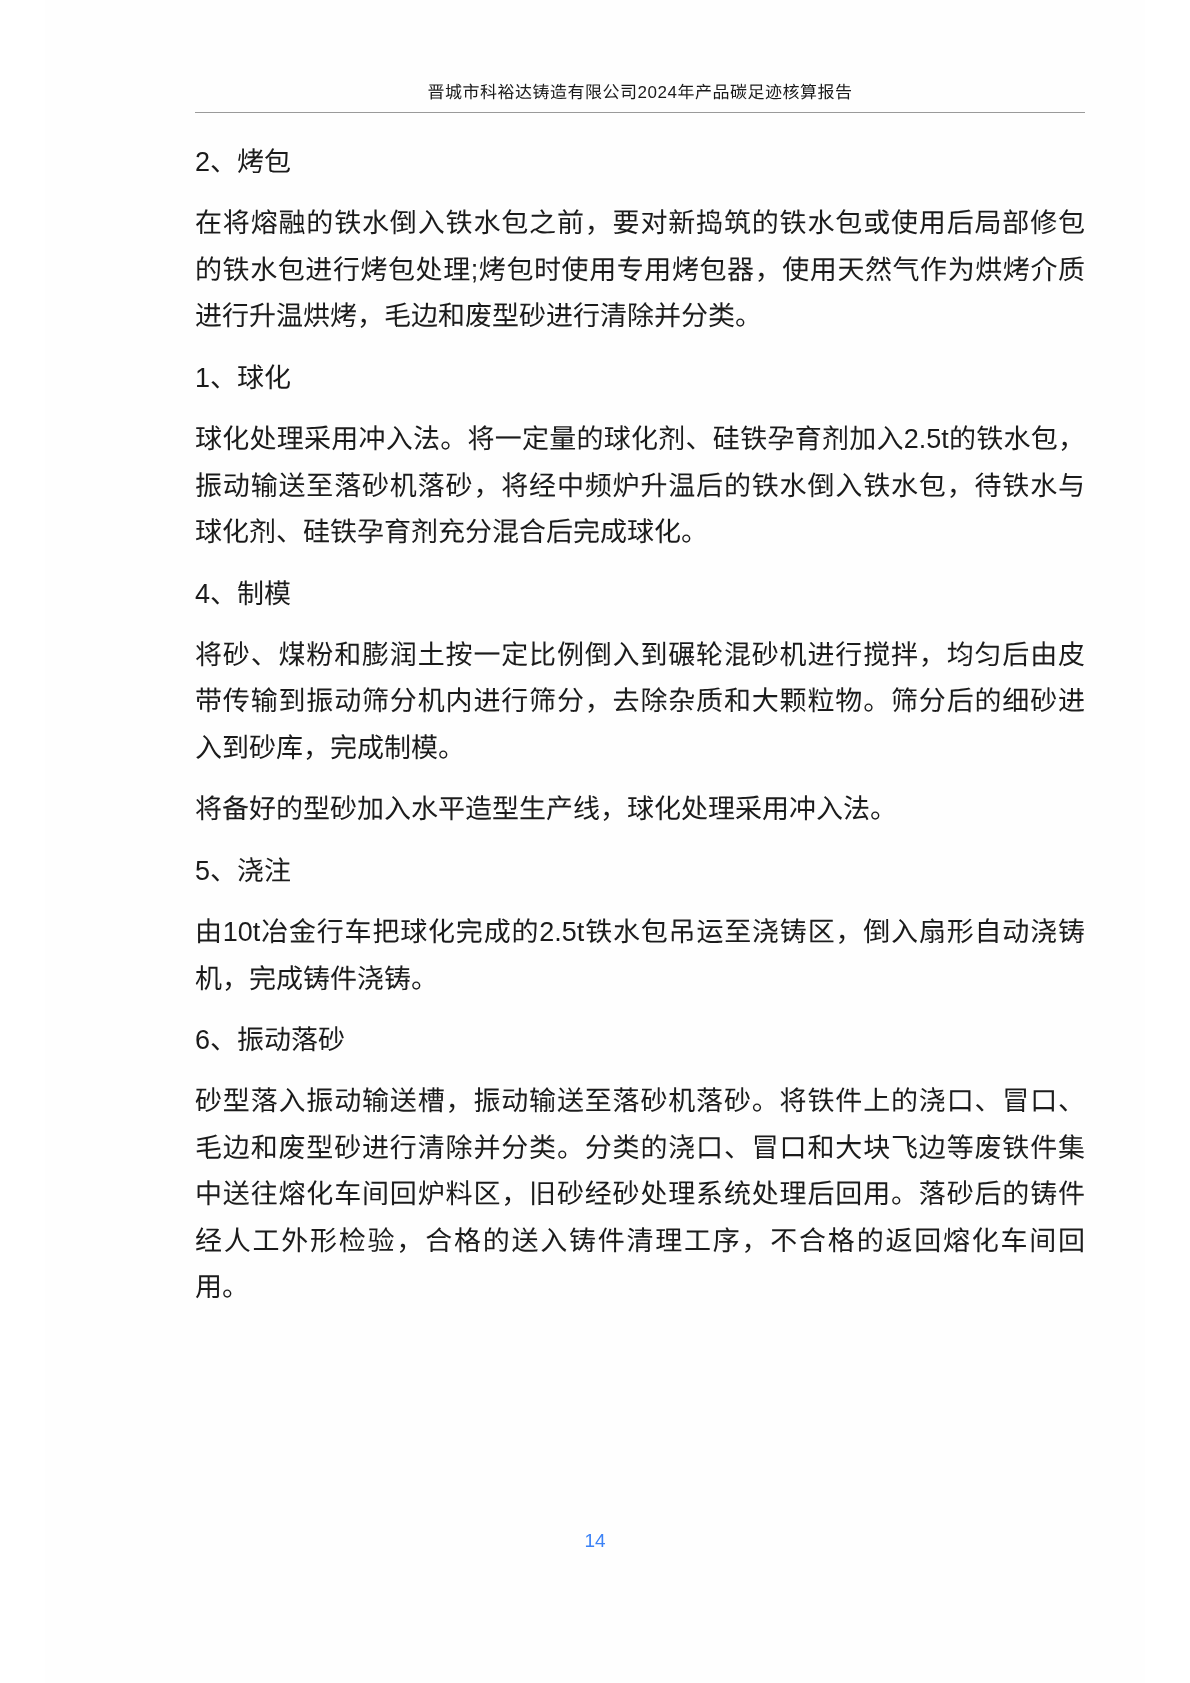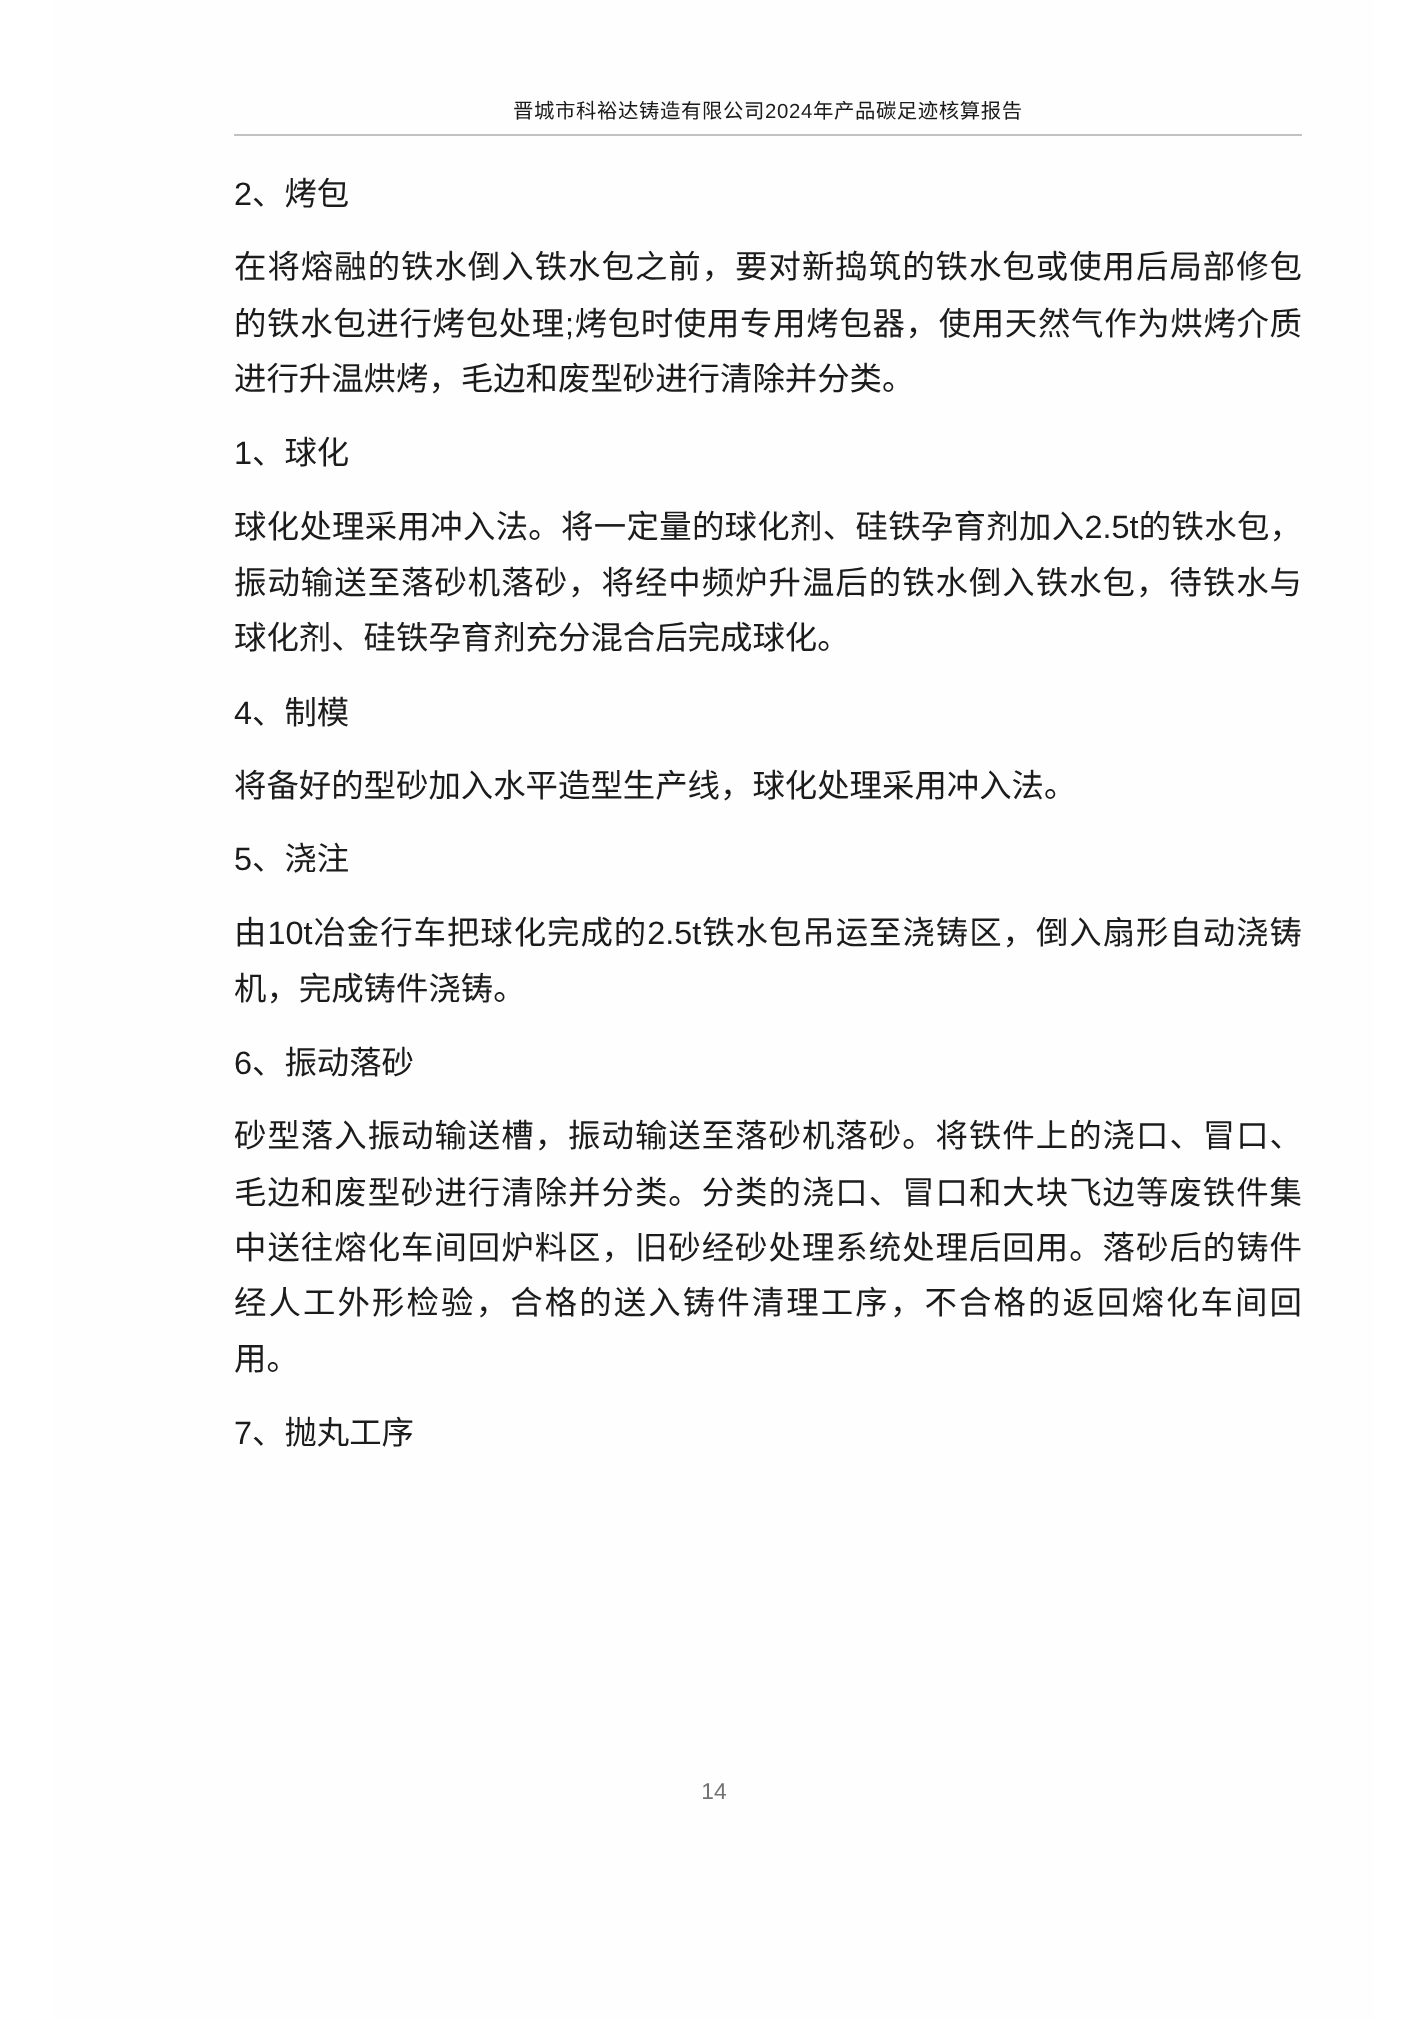--- a/index.html
+++ b/index.html
@@ -52,47 +52,47 @@
   p.heading {
     text-indent: 0;
   }
   p.para {
     text-indent: 0;
   }
   .page-number {
     position: absolute;
     left: 0;
     right: 0;
-    top: 1483px;
+    top: 1530px;
     text-align: center;
     font-size: 19px;
-    color: #737373;
+    color: #3b82f6;
     font-family: "Liberation Sans", "DejaVu Sans", sans-serif;
   }
 </style>
 </head>
 <body>
 
 <div class="page">
 
   <div class="content">
 
     <div class="header">晋城市科裕达铸造有限公司2024年产品碳足迹核算报告</div>
 
     <div class="body-text">
       <p class="heading">2、烤包</p>
       <p class="para">在将熔融的铁水倒入铁水包之前，要对新捣筑的铁水包或使用后局部修包的铁水包进行烤包处理;烤包时使用专用烤包器，使用天然气作为烘烤介质进行升温烘烤，毛边和废型砂进行清除并分类。</p>
       <p class="heading">1、球化</p>
       <p class="para">球化处理采用冲入法。将一定量的球化剂、硅铁孕育剂加入2.5t的铁水包，振动输送至落砂机落砂，将经中频炉升温后的铁水倒入铁水包，待铁水与球化剂、硅铁孕育剂充分混合后完成球化。</p>
       <p class="heading">4、制模</p>
+      <p class="para">将砂、煤粉和膨润土按一定比例倒入到碾轮混砂机进行搅拌，均匀后由皮带传输到振动筛分机内进行筛分，去除杂质和大颗粒物。筛分后的细砂进入到砂库，完成制模。</p>
       <p class="para">将备好的型砂加入水平造型生产线，球化处理采用冲入法。</p>
       <p class="heading">5、浇注</p>
       <p class="para">由10t冶金行车把球化完成的2.5t铁水包吊运至浇铸区，倒入扇形自动浇铸机，完成铸件浇铸。</p>
       <p class="heading">6、振动落砂</p>
       <p class="para">砂型落入振动输送槽，振动输送至落砂机落砂。将铁件上的浇口、冒口、毛边和废型砂进行清除并分类。分类的浇口、冒口和大块飞边等废铁件集中送往熔化车间回炉料区，旧砂经砂处理系统处理后回用。落砂后的铸件经人工外形检验，合格的送入铸件清理工序，不合格的返回熔化车间回用。</p>
-      <p class="heading">7、抛丸工序</p>
     </div>
 
   </div>
 
   <div class="page-number">14</div>
 
 </div>
 
 </body></html>

